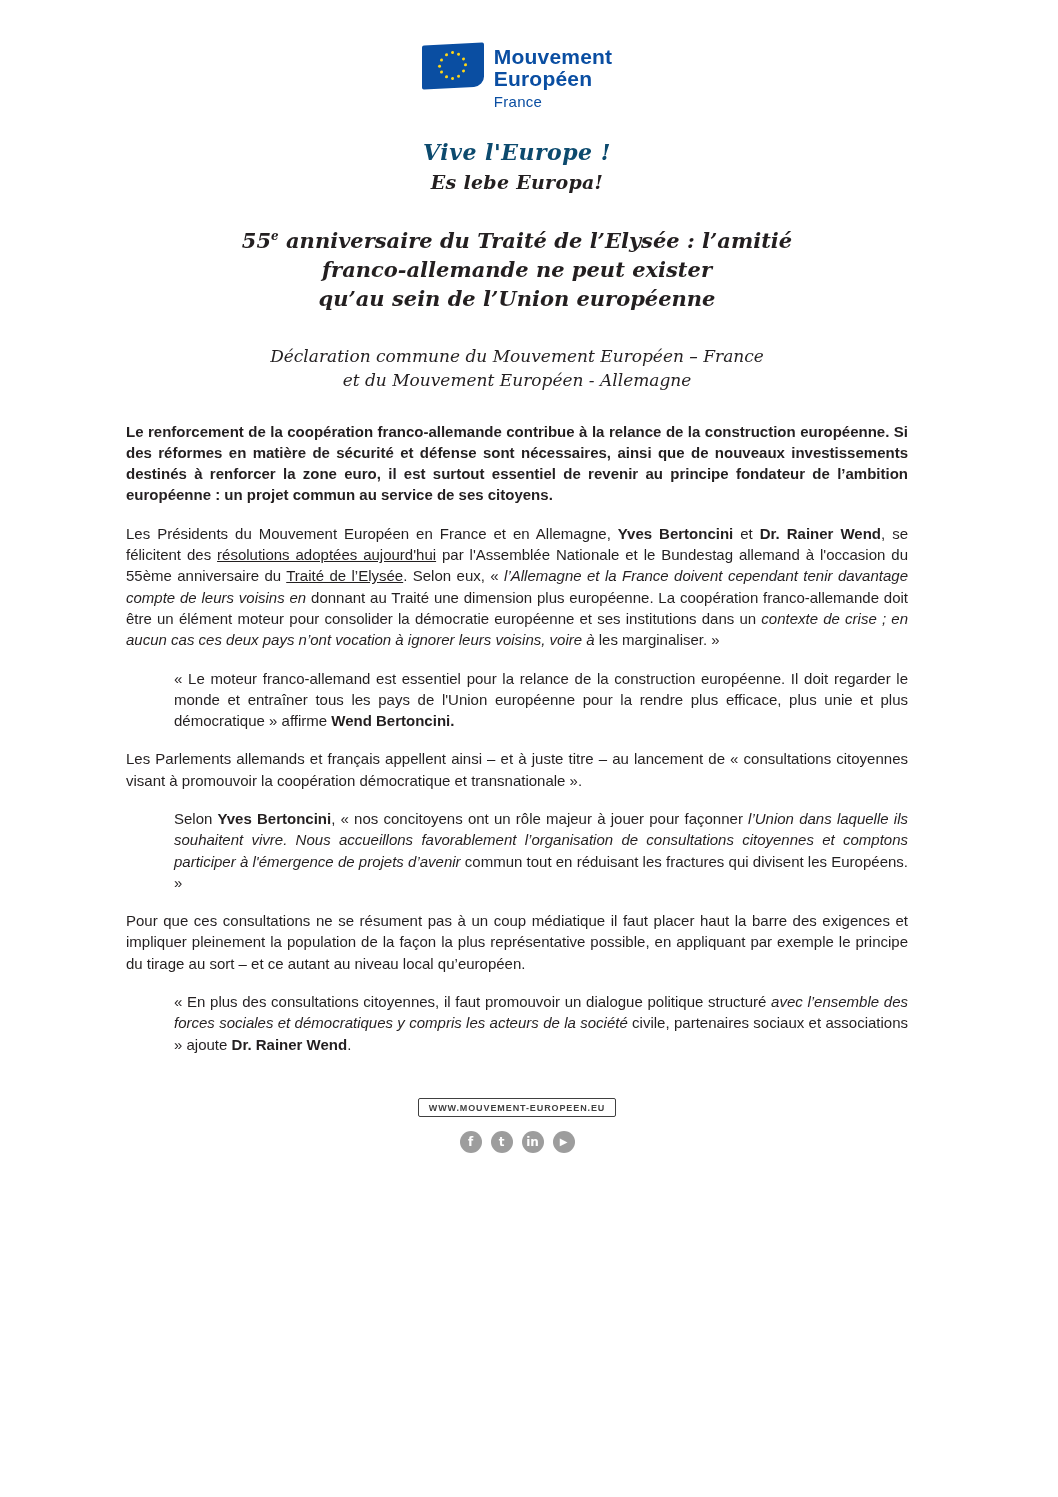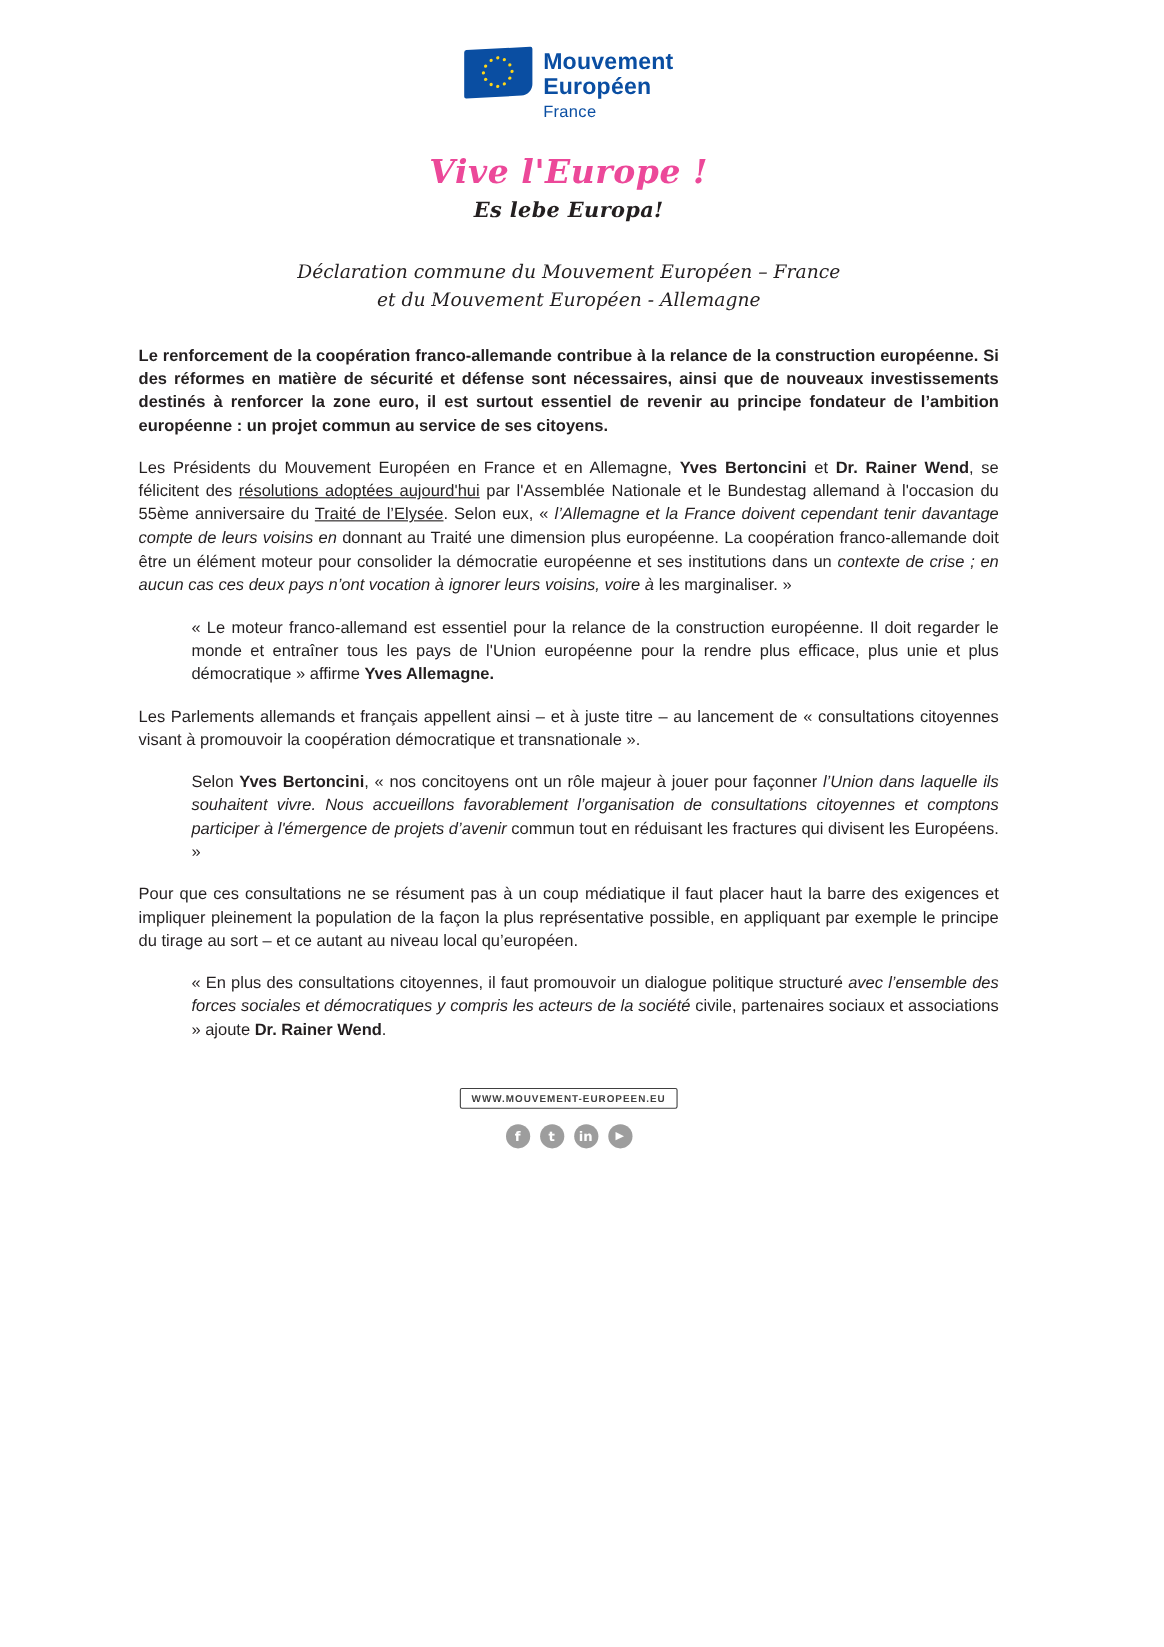--- a/index.html
+++ b/index.html
@@ -79,22 +79,22 @@
     margin-top: 3px;
     letter-spacing: 0.3px;
   }
 
   
   .title1 {
     text-align: center;
     font-family: "DejaVu Serif", serif;
     font-weight: bold;
     font-style: italic;
-    font-size: 30px;
-    color: #ec4899;
+    font-size: 22px;
+    color: #0c4a6e;
     letter-spacing: 0.5px;
     margin: 0 0 6px 0;
   }
   .title2 {
     text-align: center;
     font-family: "DejaVu Serif", serif;
     font-weight: bold;
     font-style: italic;
     font-size: 19px;
     color: #231f20;
@@ -213,34 +213,39 @@
         <span class="l1">Mouvement</span>
         <span class="l2">Européen</span>
         <span class="l3">France</span>
       </div>
     </div>
   </div>
 
   <h1 class="title1">Vive l'Europe !</h1>
   <h1 class="title2">Es lebe Europa!</h1>
 
+  <div class="subtitle">
+    <span><span>55</span><sup>e</sup><span> anniversaire du Traité de l’Elysée : l’amitié</span></span><br>
+    <span>franco-allemande ne peut exister</span><br>
+    <span>qu’au sein de l’Union européenne</span>
+  </div>
 
   <div class="declaration">
     <span>Déclaration commune du Mouvement Européen – France</span><br>
     <span>et du Mouvement Européen - Allemagne</span>
   </div>
 
   <div class="body-text">
 
     <p class="lead">Le renforcement de la coopération franco-allemande contribue à la relance de la construction européenne. Si des réformes en matière de sécurité et défense sont nécessaires, ainsi que de nouveaux investissements destinés à renforcer la zone euro, il est surtout essentiel de revenir au principe fondateur de l’ambition européenne : un projet commun au service de ses citoyens.</p>
 
     <p><span>Les Présidents du Mouvement Européen en France et en Allemagne, </span><b>Yves Bertoncini</b><span> et </span><b>Dr. Rainer Wend</b><span>, se félicitent des </span><span class="u">résolutions adoptées aujourd'hui</span><span> par l'Assemblée Nationale et le Bundestag allemand à l'occasion du 55ème anniversaire du </span><span class="u">Traité de l’Elysée</span><span>. Selon eux, « </span><i>l’Allemagne et la France doivent cependant tenir davantage compte de leurs voisins en</i><span> donnant au Traité une dimension plus européenne. La coopération franco-allemande doit être un élément moteur pour consolider la démocratie européenne et ses institutions dans un </span><i>contexte de crise ; en aucun cas ces deux pays n’ont vocation à ignorer leurs voisins, voire à</i><span> les marginaliser. »</span></p>
 
 
-    <p class="quote-indent"><span>« Le moteur franco-allemand est essentiel pour la relance de la construction européenne. Il doit regarder le monde et entraîner tous les pays de l'Union européenne pour la rendre plus efficace, plus unie et plus démocratique » affirme </span><b>Yves Allemagne.</b></p>
+    <p class="quote-indent"><span>« Le moteur franco-allemand est essentiel pour la relance de la construction européenne. Il doit regarder le monde et entraîner tous les pays de l'Union européenne pour la rendre plus efficace, plus unie et plus démocratique » affirme </span><b>Wend Bertoncini.</b></p>
 
     <p>Les Parlements allemands et français appellent ainsi – et à juste titre – au lancement de « consultations citoyennes visant à promouvoir la coopération démocratique et transnationale ».</p>
 
     <p class="quote-indent"><span>Selon </span><b>Yves Bertoncini</b><span>, « nos concitoyens ont un rôle majeur à jouer pour façonner </span><i>l’Union dans laquelle ils souhaitent vivre. Nous accueillons favorablement l’organisation de consultations citoyennes et comptons participer à l'émergence de projets d’avenir</i><span> commun tout en réduisant les fractures qui divisent les Européens. »</span></p>
 
     <p>Pour que ces consultations ne se résument pas à un coup médiatique il faut placer haut la barre des exigences et impliquer pleinement la population de la façon la plus représentative possible, en appliquant par exemple le principe du tirage au sort – et ce autant au niveau local qu’européen.</p>
 
     <p class="quote-indent"><span>« En plus des consultations citoyennes, il faut promouvoir un dialogue politique structuré </span><i>avec l’ensemble des forces sociales et démocratiques y compris les acteurs de la société</i><span> civile, partenaires sociaux et associations » ajoute </span><b>Dr. Rainer Wend</b><span>.</span></p>
 
   </div>

